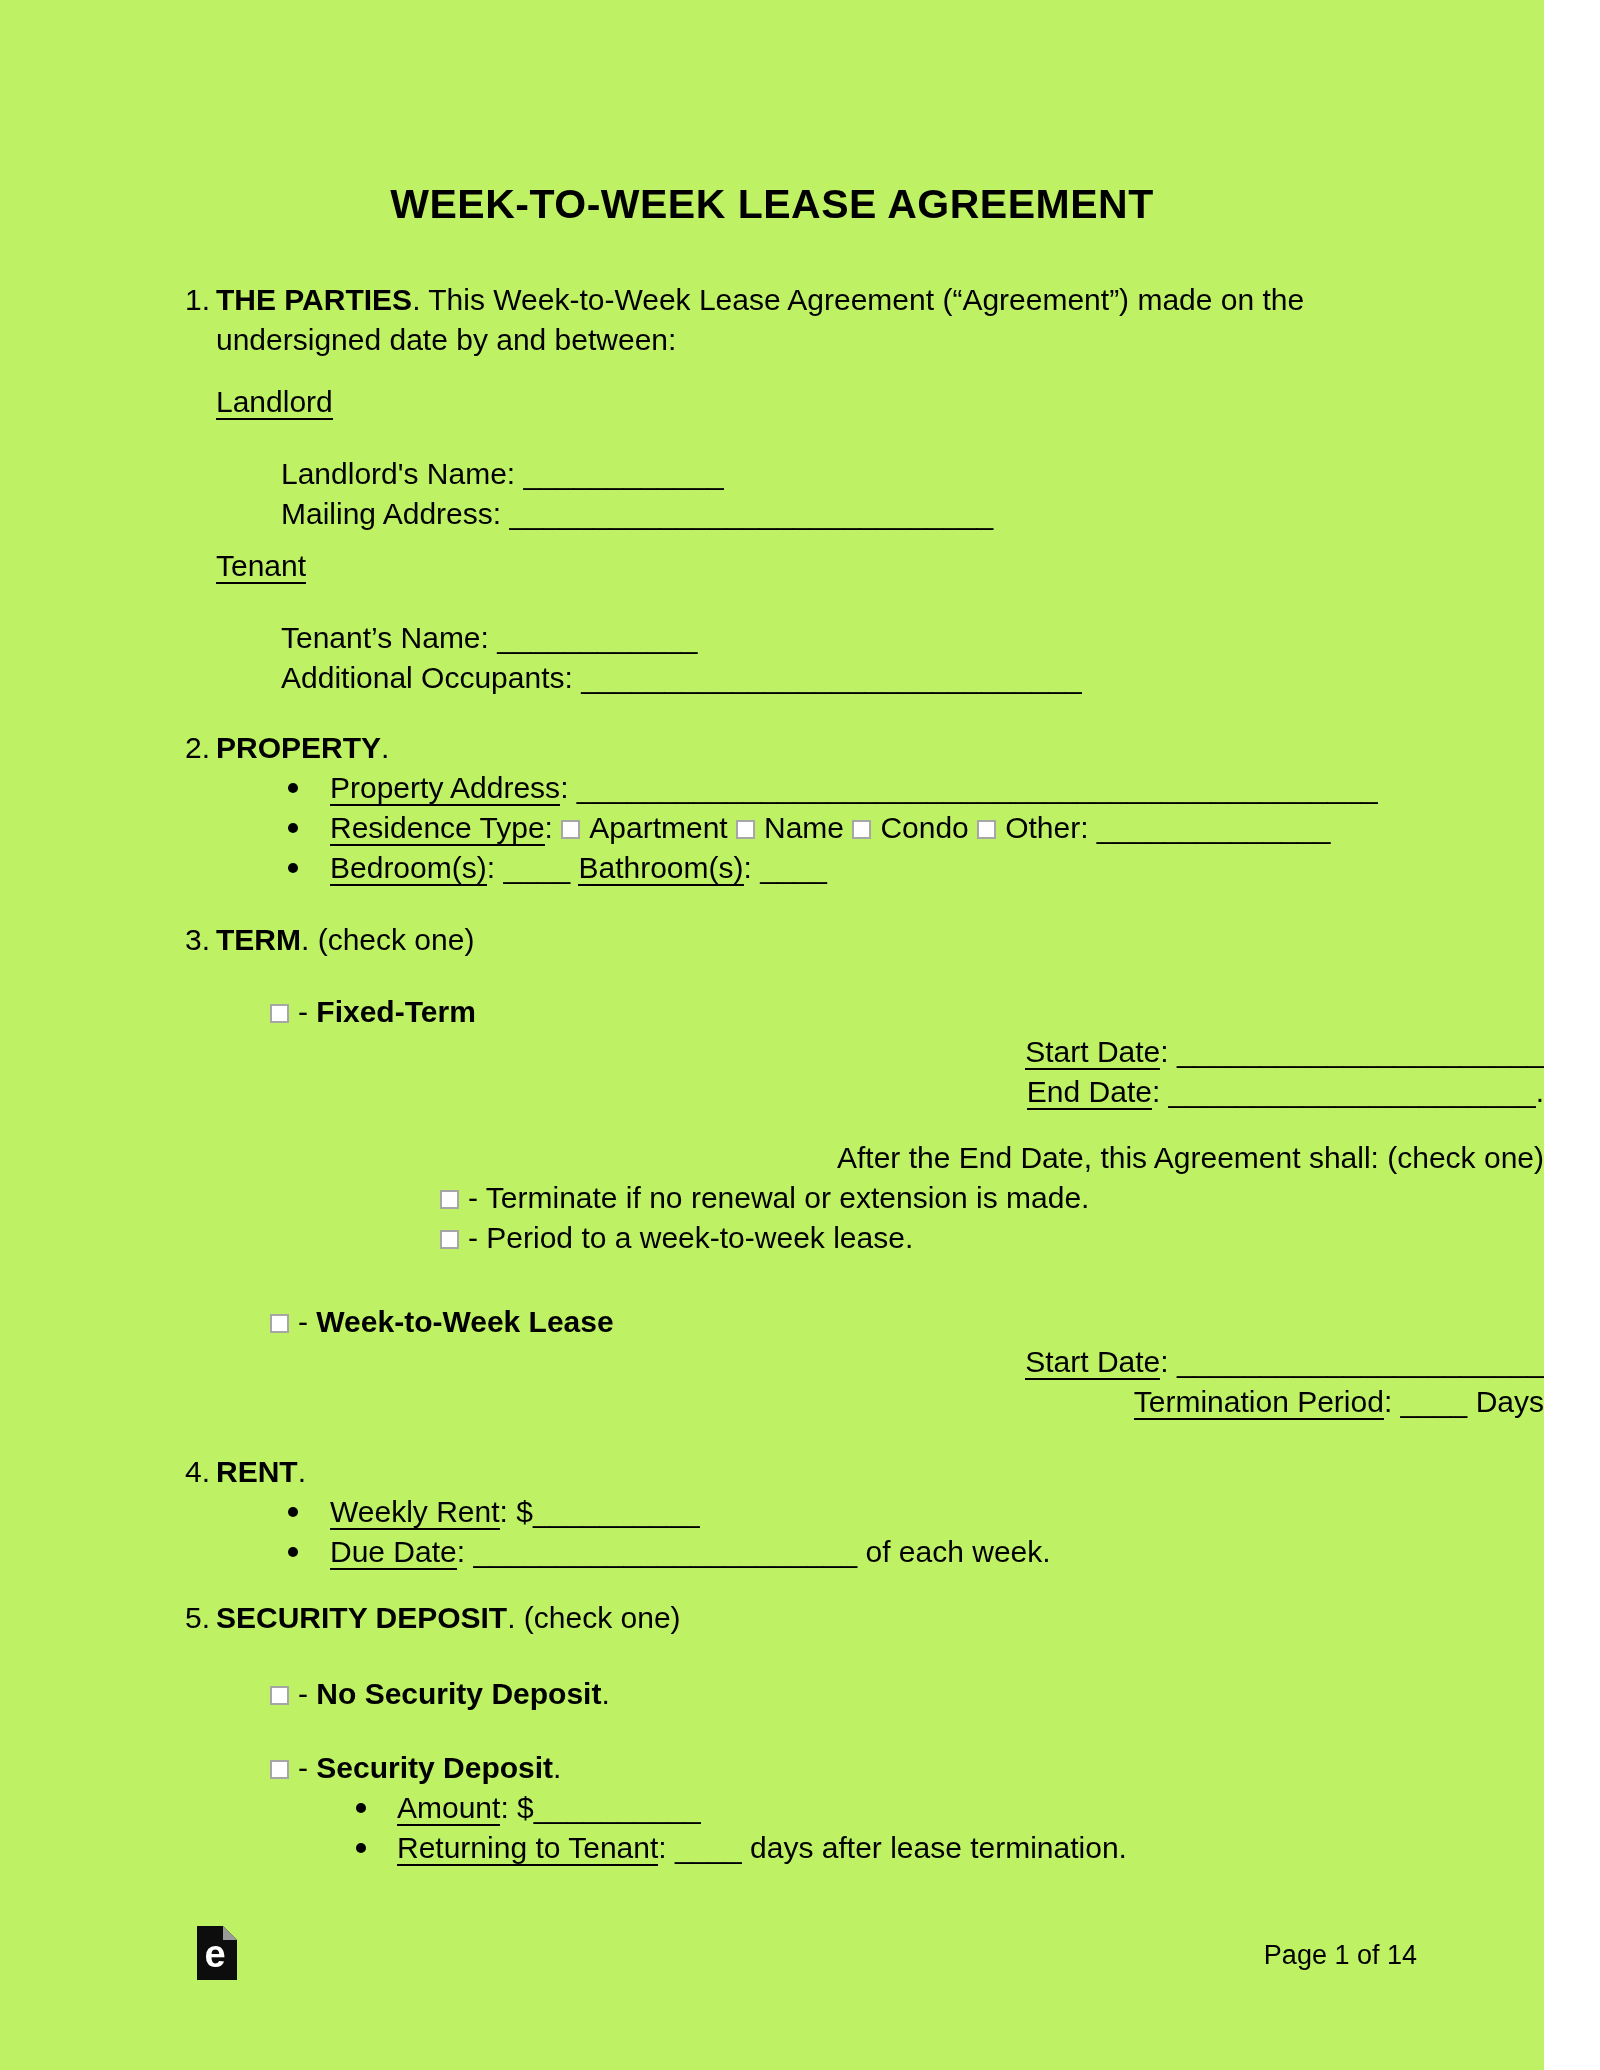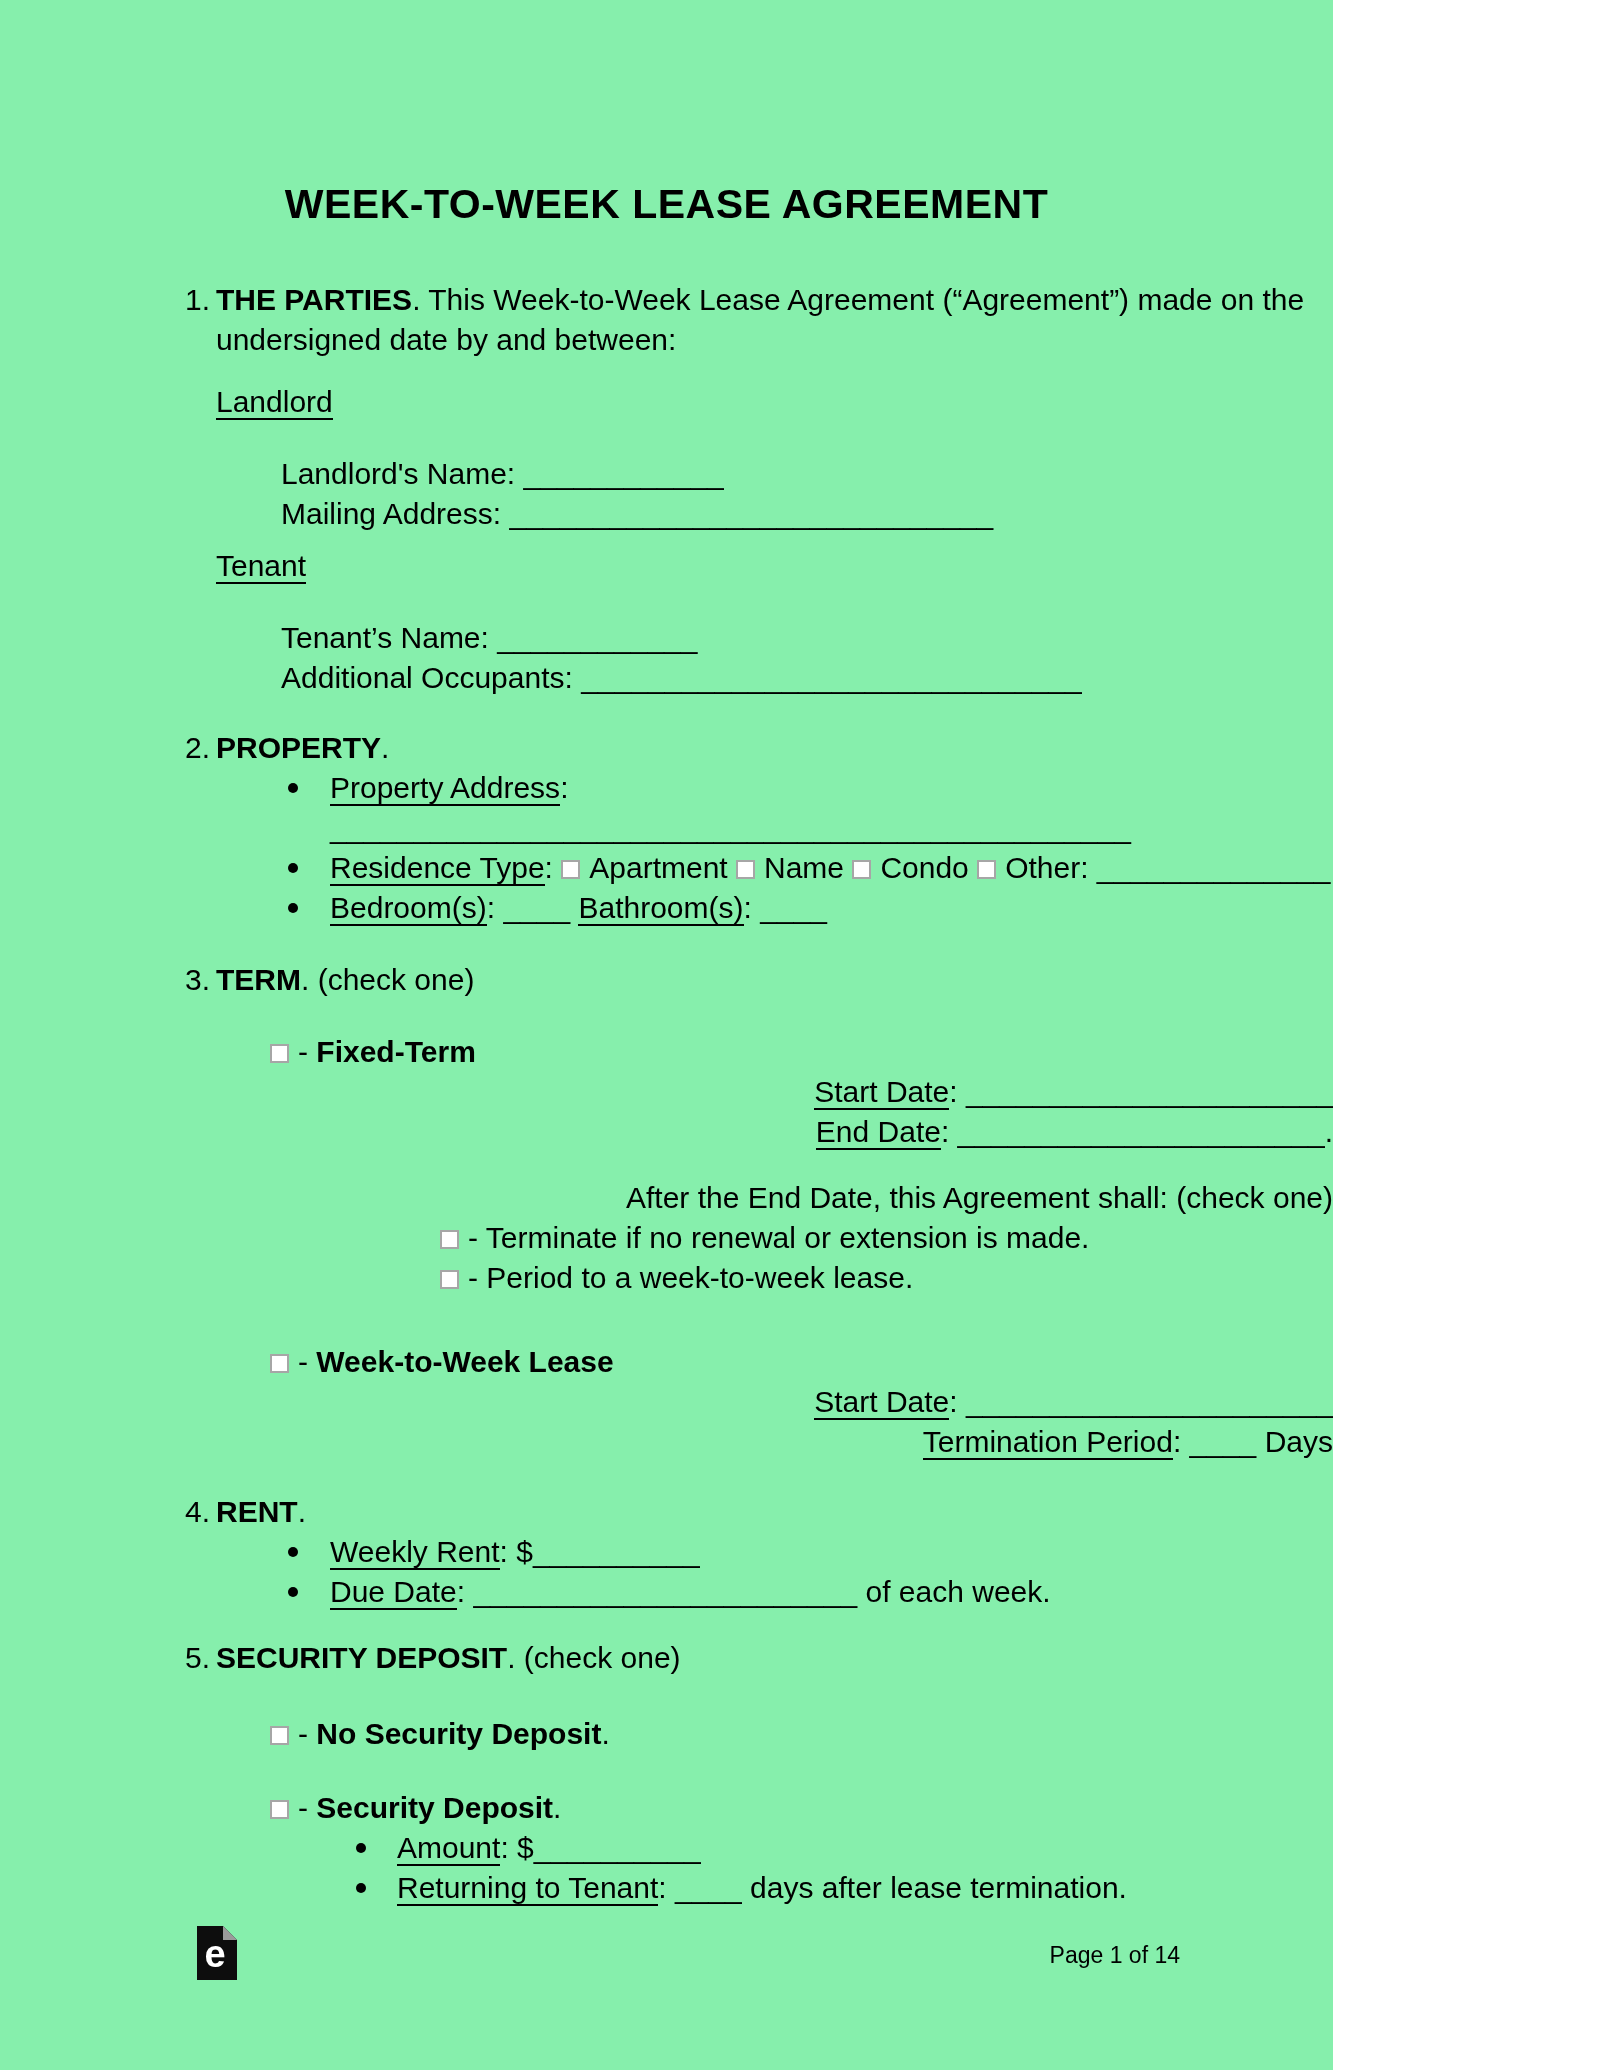--- a/index.html
+++ b/index.html
@@ -1,19 +1,19 @@
 <!DOCTYPE html>
 <html><head>
 <meta charset="utf-8">
 <style>
   html,body { margin:0; padding:0; background:#ffffff; }
   .page {
     position:relative;
-    width:1333px; height:2070px;
-    background:#86efac;
+    width:1544px; height:2070px;
+    background:#bef264;
     font-family:"Liberation Sans", sans-serif;
     font-size:30px; line-height:40px;
     color:#000;
     overflow:hidden;
   }
   .title {
     padding-top:182px;
     text-align:center;
     font-weight:bold;
     font-size:41px; line-height:44px;
@@ -41,21 +41,21 @@
   .cb {
     display:inline-block;
     width:15px; height:15px;
     border:2px solid #a6a6a6;
     background:#fff;
     vertical-align:-1px;
     margin-right:9px;
   }
   b { font-weight:bold; }
   .footer-logo { position:absolute; left:197px; top:1926px; width:40px; height:54px; }
-  .page-number { position:absolute; top:1940px; right:153px; font-size:23px; line-height:30px; }
+  .page-number { position:absolute; top:1940px; right:127px; font-size:27px; line-height:30px; }
 </style>
 </head>
 <body>
 
 <div class="page">
 
   <div class="title">WEEK-TO-WEEK LEASE AGREEMENT</div>
 
   <div class="row ind-num" style="margin-top:54px">
     <span class="num">1.</span>

